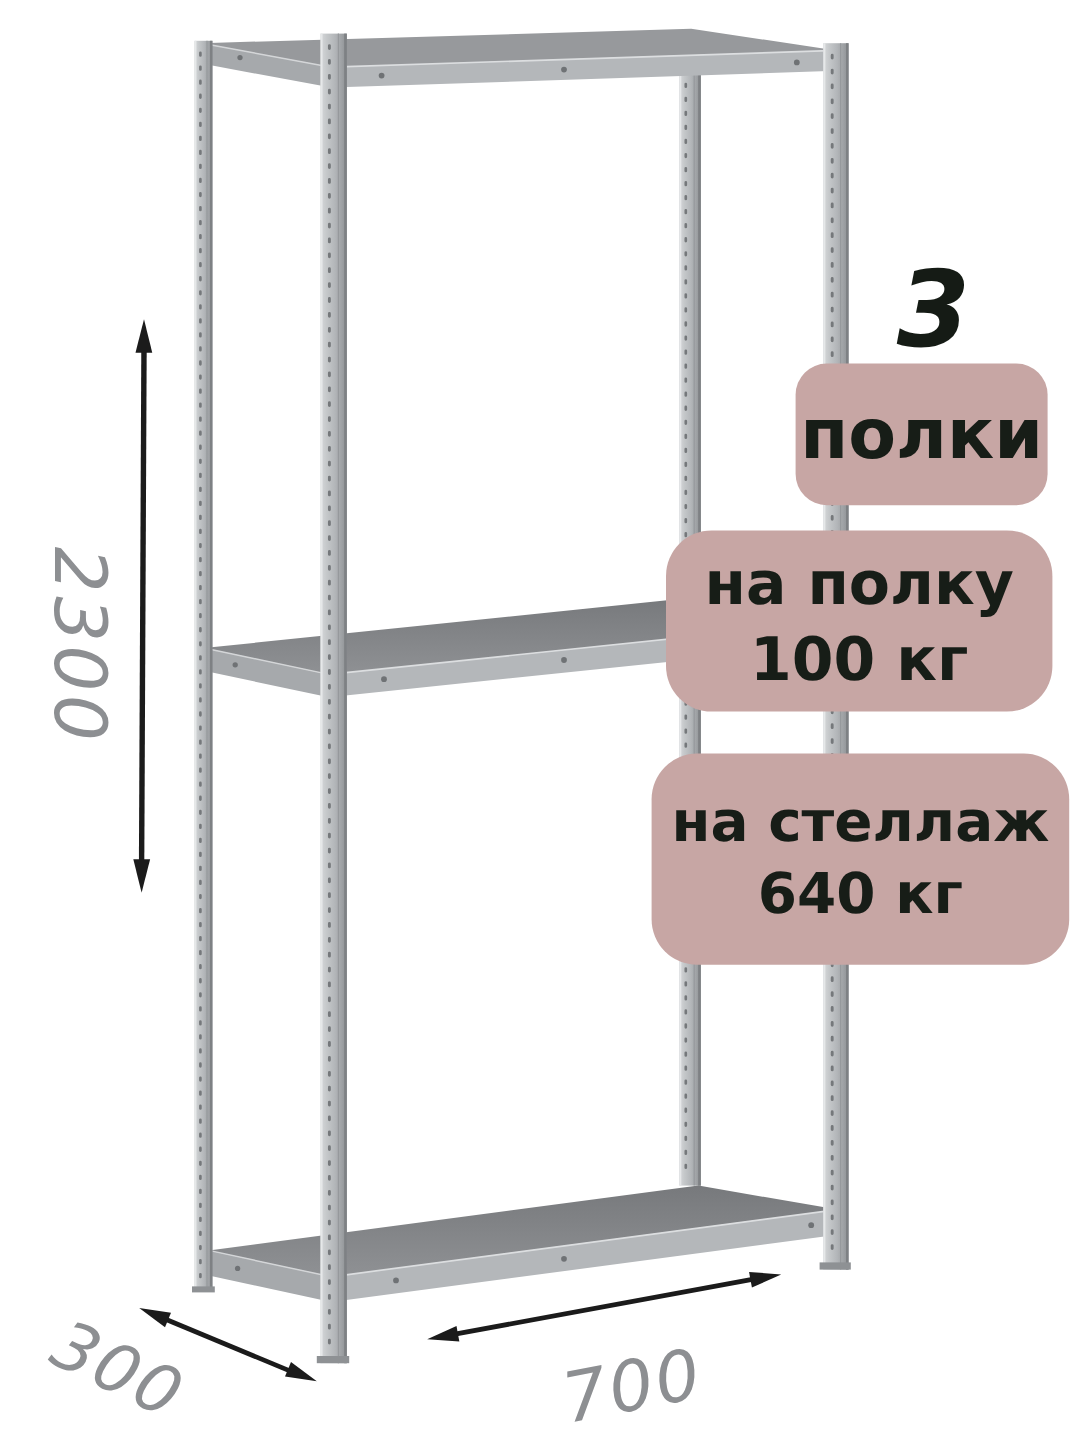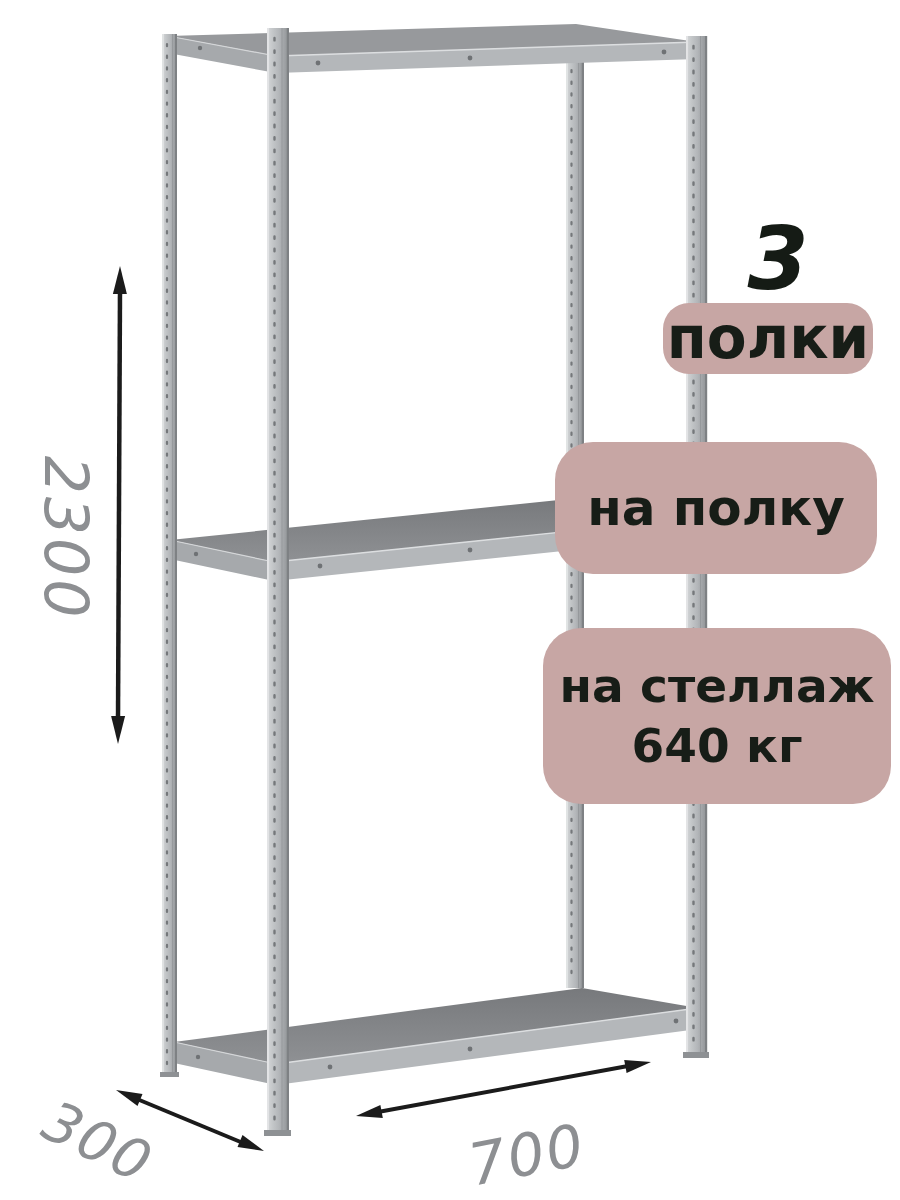--- a/index.html
+++ b/index.html
@@ -26,22 +26,22 @@
     position:absolute;left:778px;top:258px;transform:translate(-50%,-50%);
     font-size:88px;font-weight:bold;font-style:italic;color:#151b15;
   }
 
   
   .badge{
     position:absolute;background:#c7a6a4;color:#171d17;font-weight:bold;
     display:flex;flex-direction:column;align-items:center;justify-content:center;
     text-align:center;line-height:1.28;
   }
-  .badge-polki{left:663px;top:303px;width:210px;height:71px;border-radius:26px;font-size:58px;}
-  .badge-shelf-load{left:555px;top:442px;width:322px;height:132px;border-radius:38px;font-size:50px;}
+  .badge-polki{left:663px;top:303px;width:210px;height:118px;border-radius:26px;font-size:58px;}
+  .badge-shelf-load{left:555px;top:442px;width:322px;height:151px;border-radius:38px;font-size:50px;}
   .badge-rack-load{left:543px;top:628px;width:348px;height:176px;border-radius:38px;font-size:47px;}
 </style>
 </head>
 <body>
 
 <div class="stage">
 
   <svg width="900" height="1200" viewBox="0 0 900 1200">
     <defs>
       <linearGradient id="postG" x1="0" y1="0" x2="1" y2="0">
@@ -151,20 +151,21 @@
   <div class="dim dim-width">700</div>
 
   <div class="count">3</div>
 
   <div class="badge badge-polki">
     <span>полки</span>
   </div>
 
   <div class="badge badge-shelf-load">
     <span>на полку</span>
+    <span>100 кг</span>
   </div>
 
   <div class="badge badge-rack-load">
     <span>на стеллаж</span>
     <span>640 кг</span>
   </div>
 
 </div>
 
 </body></html>

